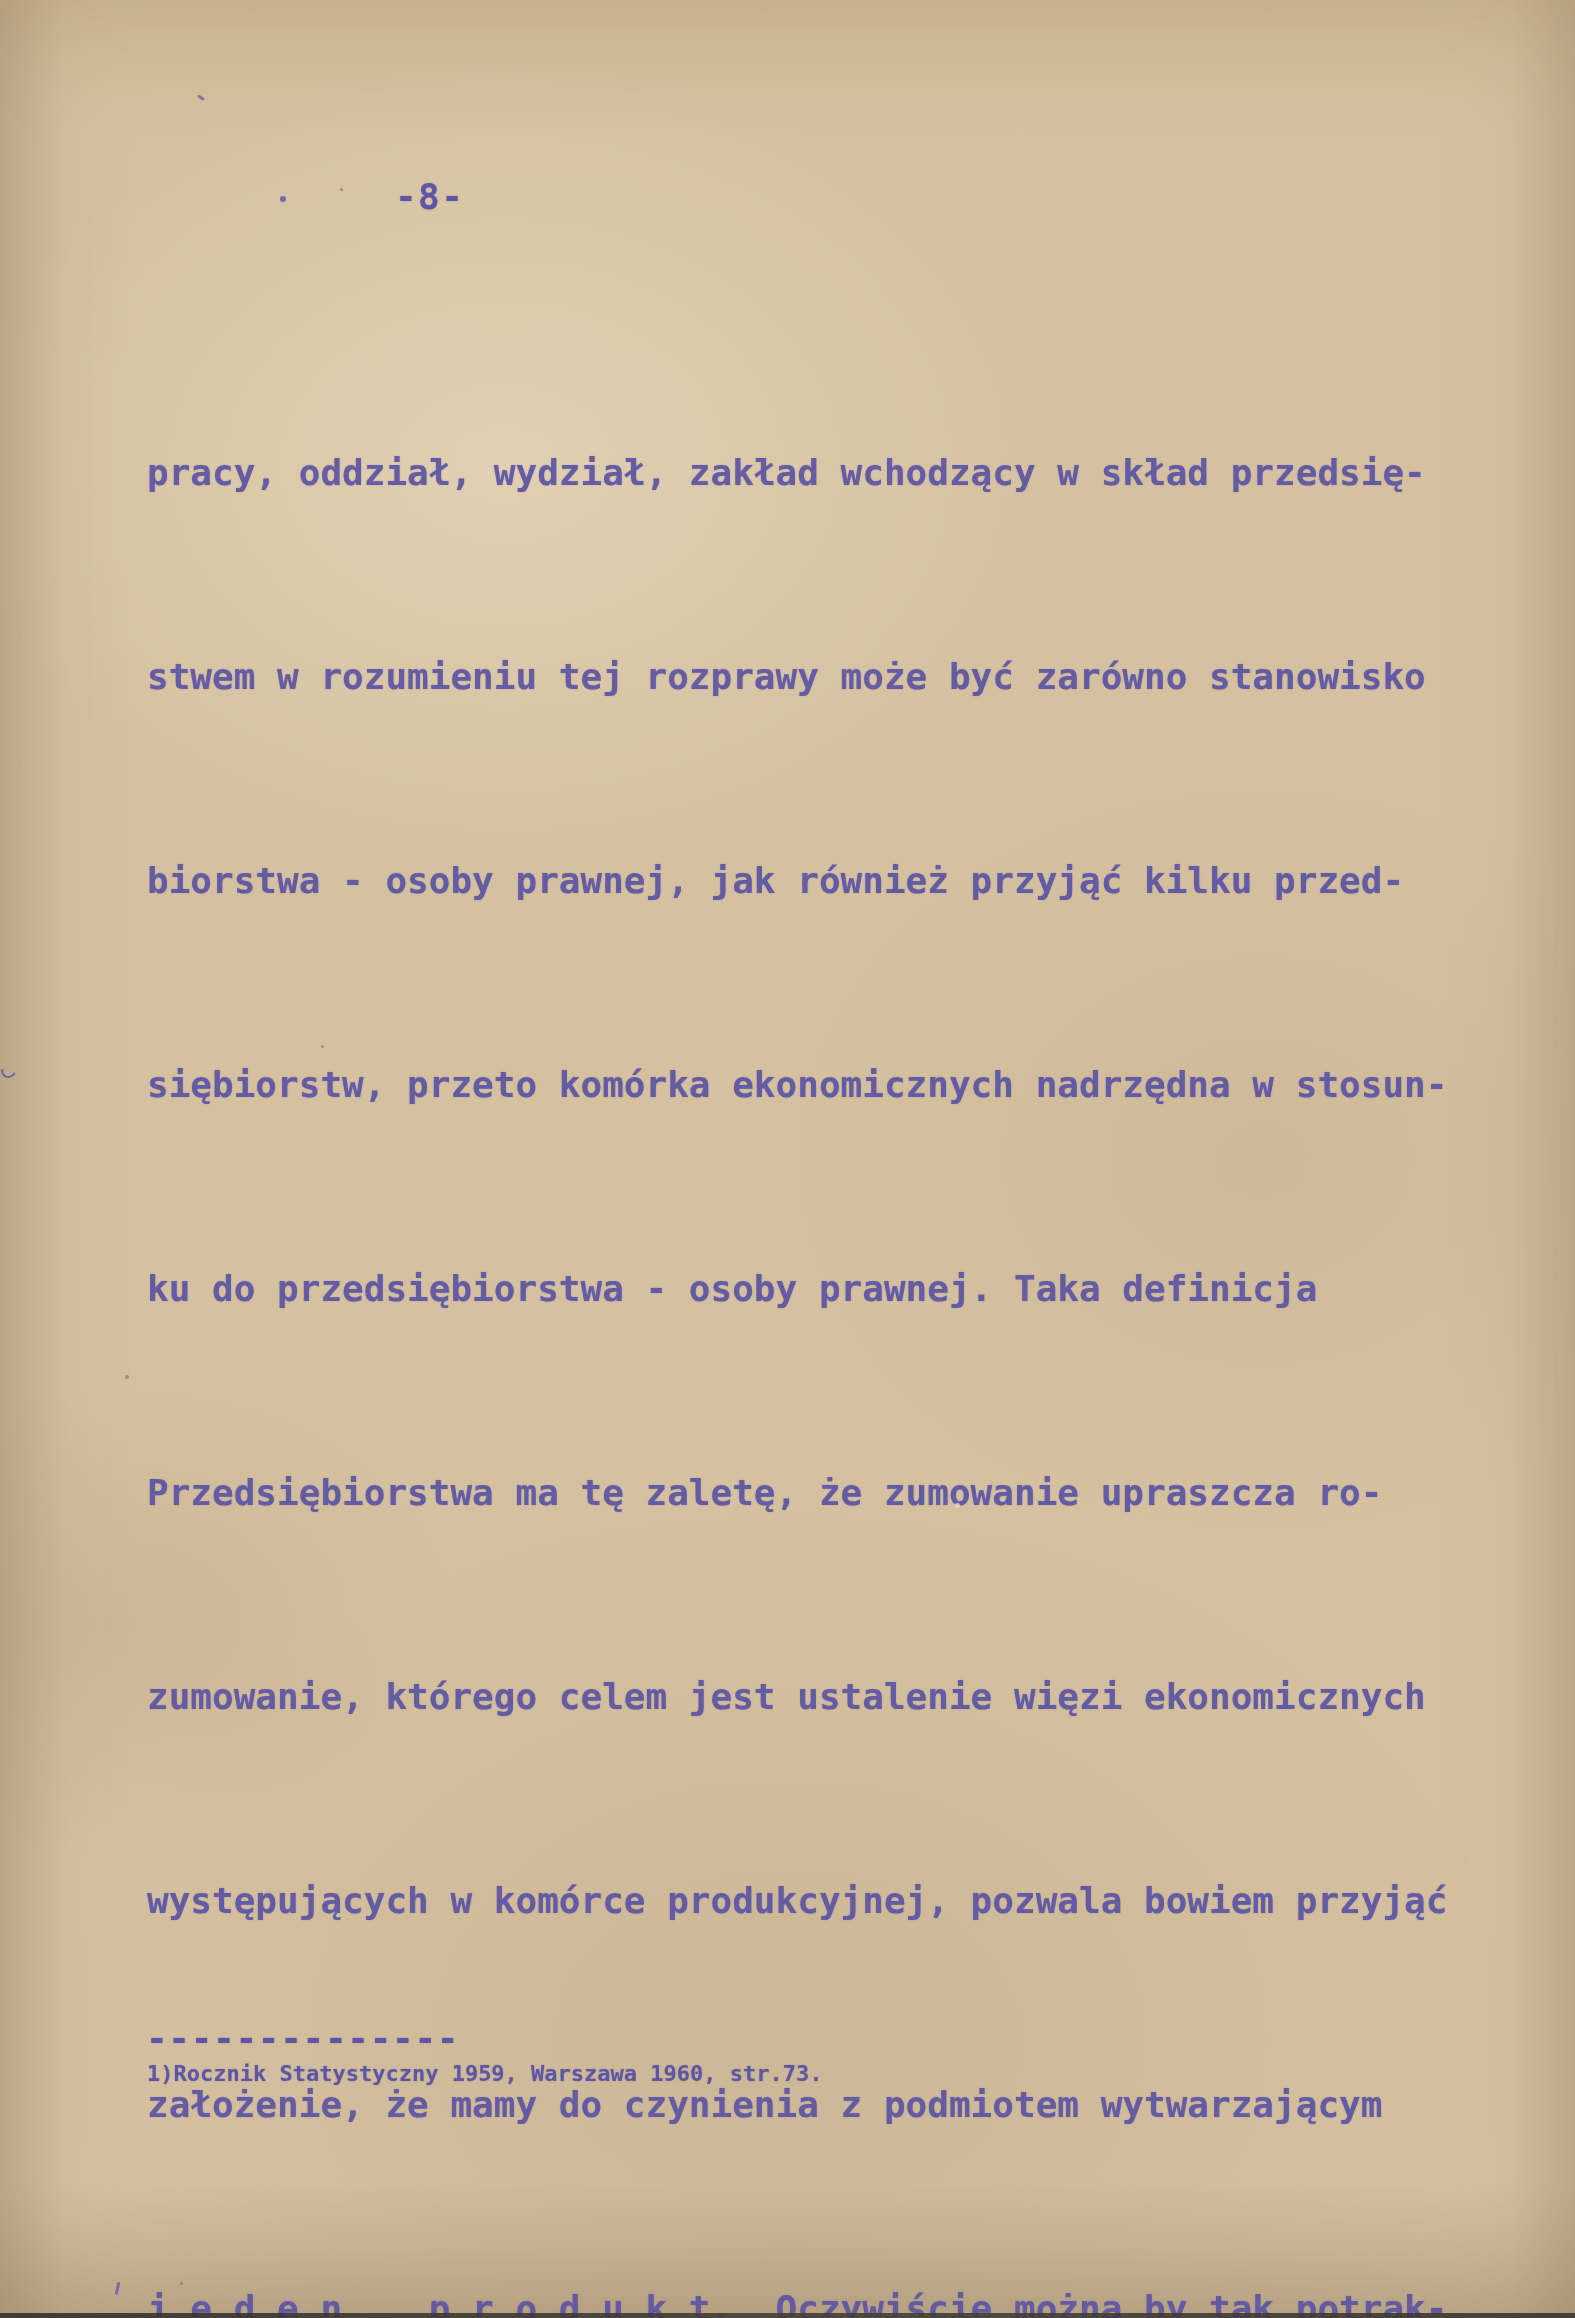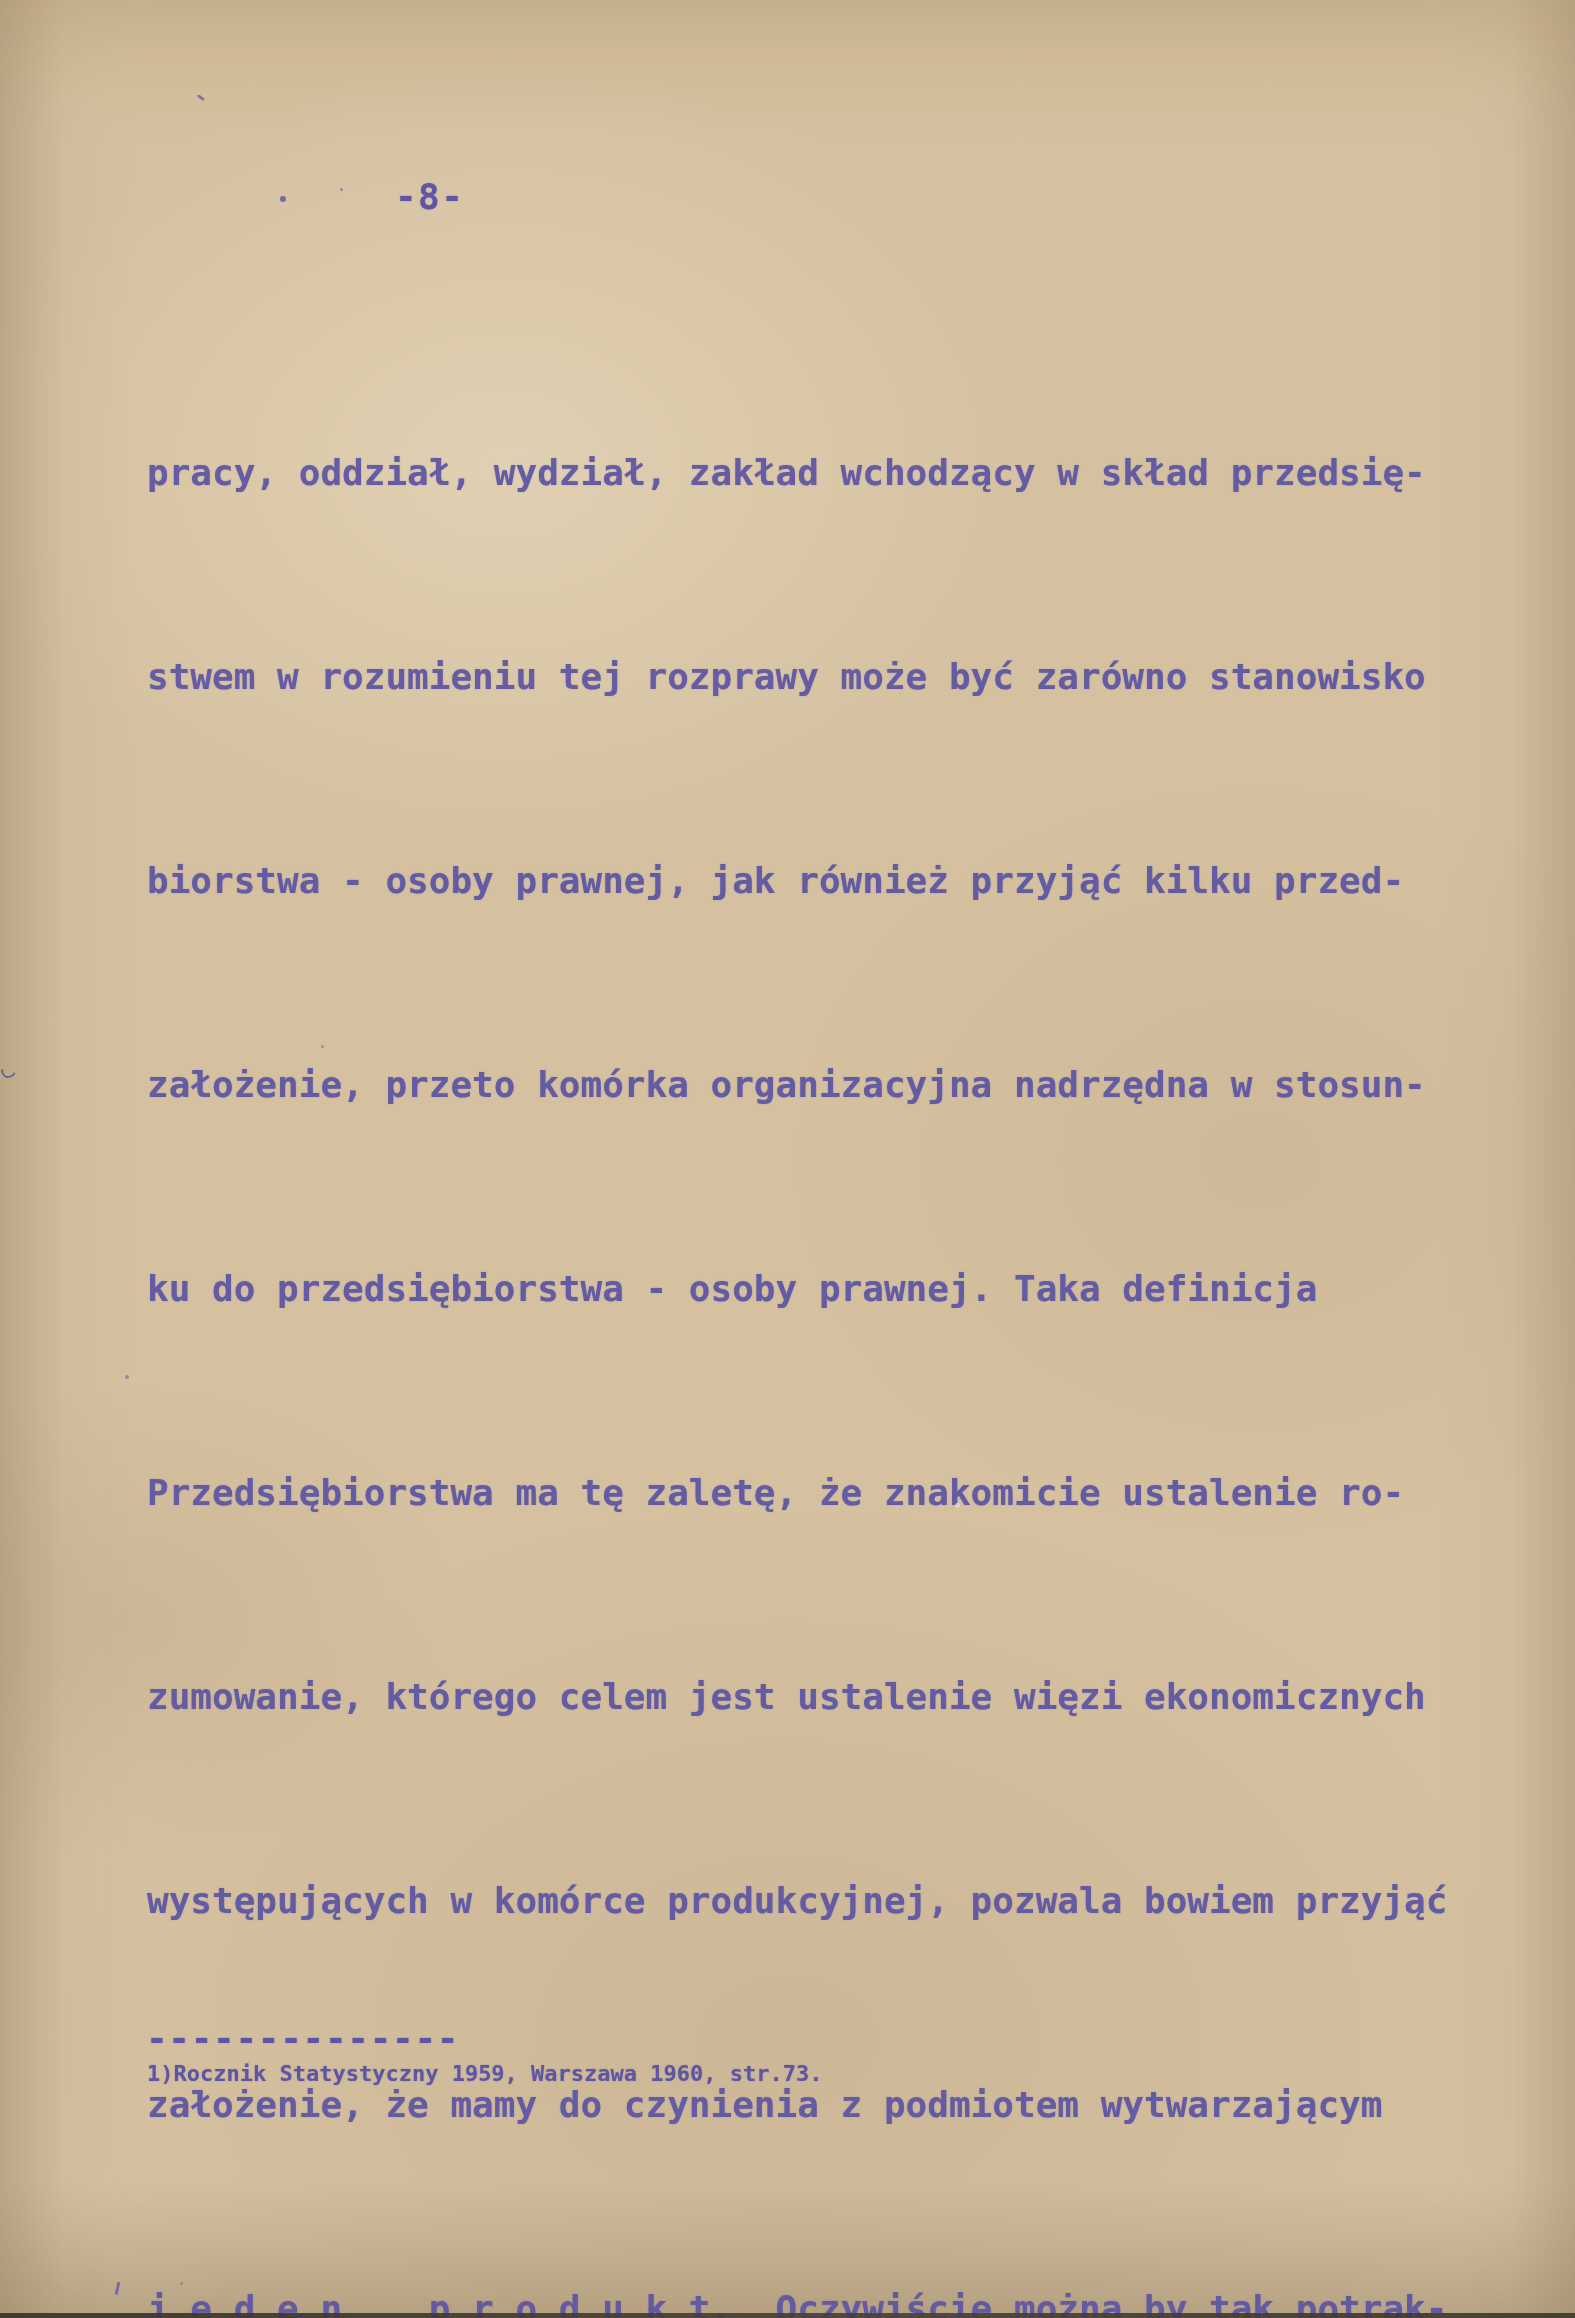--- a/index.html
+++ b/index.html
@@ -89,23 +89,23 @@
 <body>
 
 <div class="page">
 
   <div class="pagenum typed">-8-</div>
 
   <div class="body-text typed">
     <div class="line">pracy, oddział, wydział, zakład wchodzący w skład przedsię-</div>
     <div class="line">stwem w rozumieniu tej rozprawy może być zarówno stanowisko</div>
     <div class="line">biorstwa - osoby prawnej, jak również przyjąć kilku przed-</div>
-    <div class="line">założenie, przeto komórka organizacyjna nadrzędna w stosun-</div>
+    <div class="line">siębiorstw, przeto komórka ekonomicznych nadrzędna w stosun-</div>
     <div class="line">ku do przedsiębiorstwa - osoby prawnej. Taka definicja</div>
-    <div class="line">Przedsiębiorstwa ma tę zaletę, że znakomicie ustalenie ro-</div>
+    <div class="line">Przedsiębiorstwa ma tę zaletę, że zumowanie upraszcza ro-</div>
     <div class="line">zumowanie, którego celem jest ustalenie więzi ekonomicznych</div>
     <div class="line">występujących w komórce produkcyjnej, pozwala bowiem przyjąć</div>
     <div class="line">założenie, że mamy do czynienia z podmiotem wytwarzającym</div>
     <div class="line">j e d e n    p r o d u k t.  Oczywiście można by tak potrak-</div>
     
     
     
     
     
     

